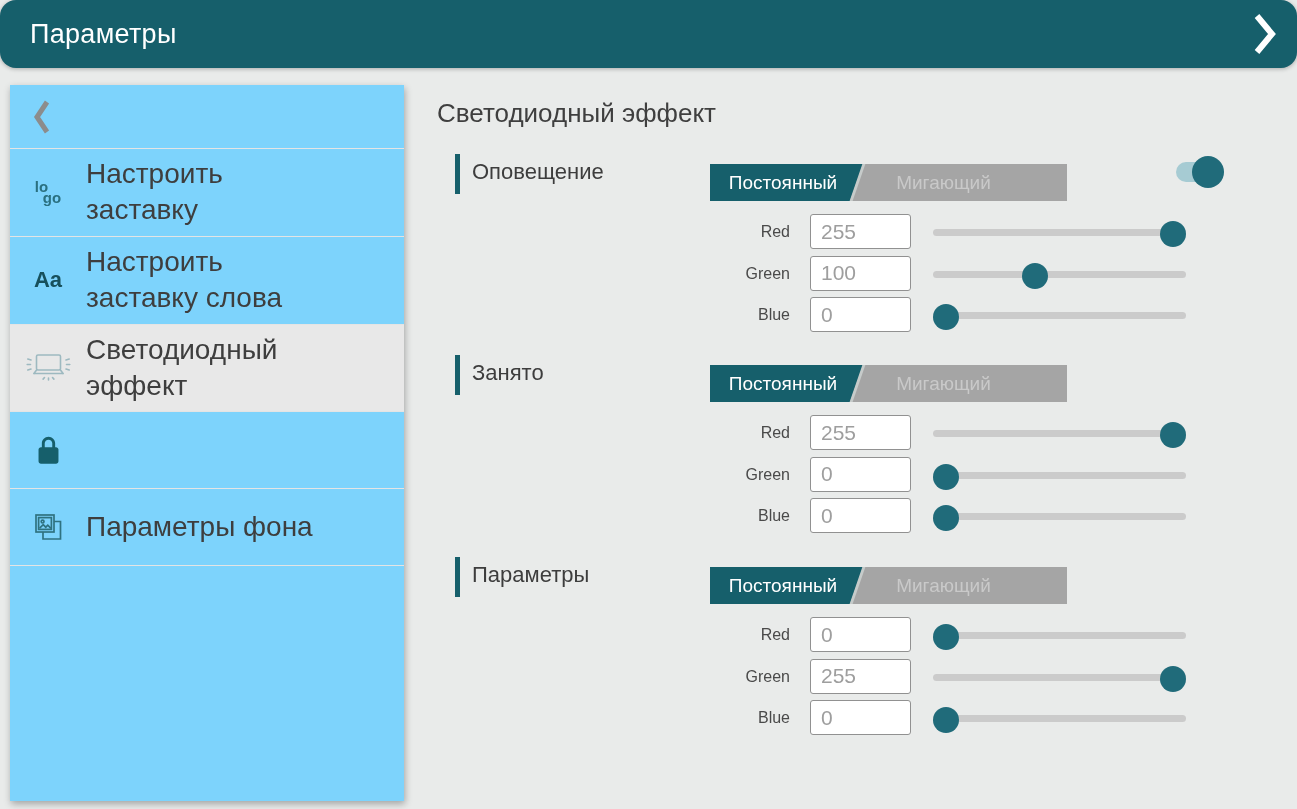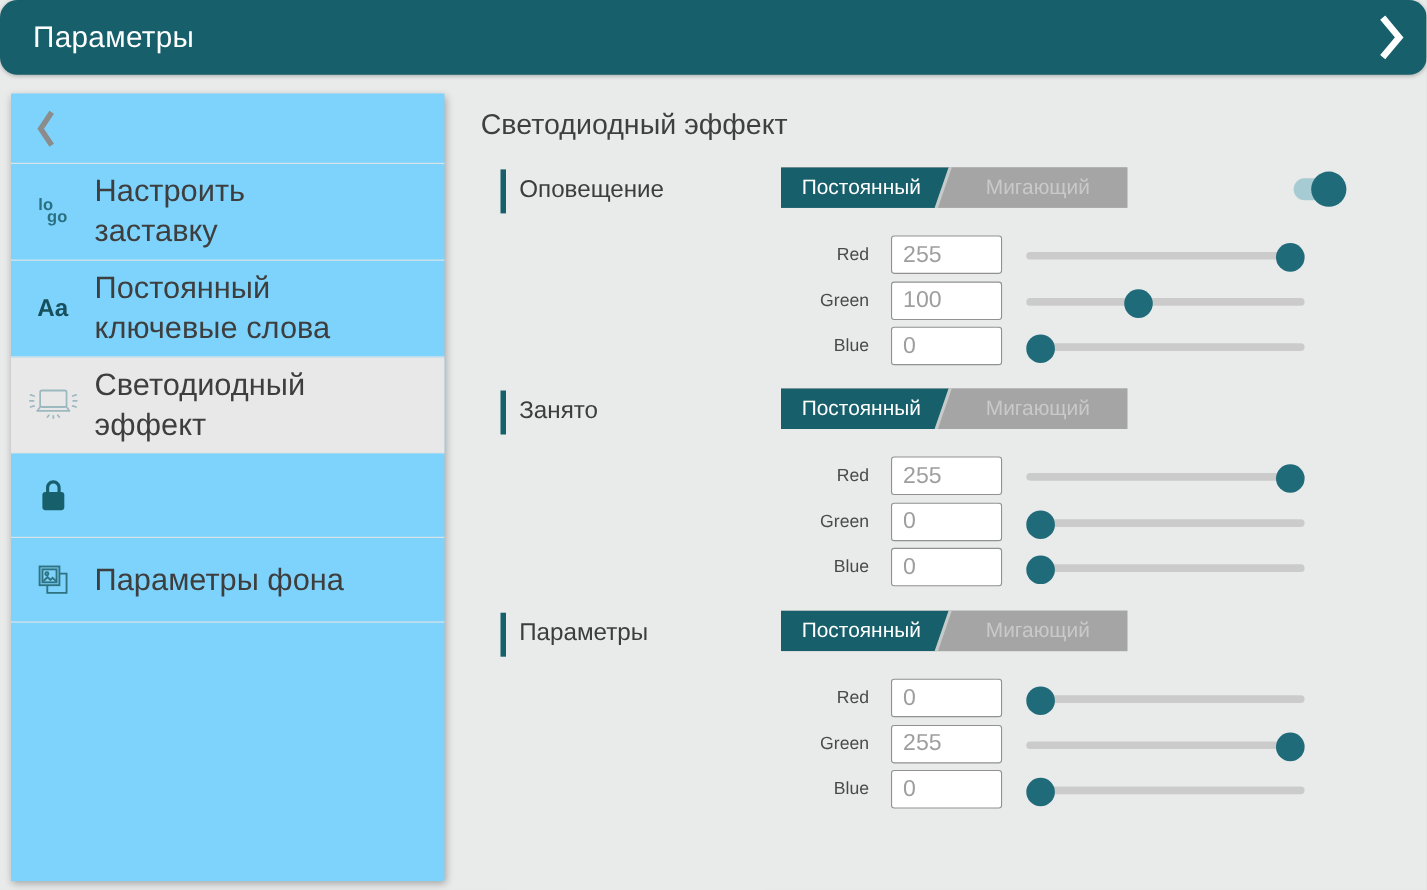--- a/index.html
+++ b/index.html
@@ -27,21 +27,21 @@
   .logo-ic .go{display:block;margin-left:8px;text-align:center;}
   .aa-ic{color:#17505c;font-weight:700;font-size:22px;line-height:1;}
 
   
   .heading{position:absolute;left:437px;top:98px;margin:0;font-size:26px;font-weight:400;color:#3f3f3f;}
 
   .section{position:absolute;left:455px;width:800px;height:195px;}
   .sec-bar{position:absolute;left:0;top:2px;width:5px;height:40px;background:var(--accent);}
   .sec-title{position:absolute;left:17px;top:7px;margin:0;font-size:22px;font-weight:400;color:#3d3d3d;}
 
-  .segmented{position:absolute;left:255px;top:0;width:315px;height:37px;background:#a5a5a5;}
+  .segmented{position:absolute;left:255px;top:12px;width:357px;height:37px;background:#a5a5a5;}
   .seg-on{position:absolute;left:0;top:0;bottom:0;width:153px;background:var(--accent);
           clip-path:polygon(0 0,100% 0,calc(100% - 13px) 100%,0 100%);}
   .seg-gap{position:absolute;left:146px;top:0;bottom:0;width:3px;background:#c6cbca;transform:skewX(-19deg);}
   .seg-btn{position:absolute;top:0;height:100%;background:none;border:0;font-size:19px;
            cursor:pointer;font-family:inherit;padding:0;}
   .seg-btn.on{left:0;width:146px;color:#ffffff;}
   .seg-btn.off{left:156px;width:155px;color:var(--seg-off-text);}
 
   .switch{position:absolute;left:721px;top:3px;width:48px;height:34px;background:none;border:0;cursor:pointer;padding:0;}
   .sw-track{position:absolute;left:0;top:7px;width:38px;height:20px;border-radius:10px;background:var(--switch-track);}
@@ -81,21 +81,21 @@
     <span class="item-icon">
             <span class="logo-ic"><span>lo</span><span class="go">go</span></span>
           </span>
     <span class="item-label">Настроить заставку</span>
   </div>
 
   <div class="side-item">
     <span class="item-icon">
             <span class="aa-ic">Aa</span>
           </span>
-    <span class="item-label">Постоянный ключевые слова</span>
+    <span class="item-label">Настроить заставку слова</span>
   </div>
 
   <div class="side-item selected">
     <span class="item-icon">
             <svg width="47" height="33" viewBox="0 0 47 33" fill="none" stroke="#9db9c0" stroke-width="1.6" stroke-linecap="round">
               <rect x="11.5" y="4" width="24" height="15" rx="1.5"></rect>
               <path d="M9 22.5h29"></path>
               <path d="M11.5 19l-2.5 3.5M35.5 19l2.5 3.5"></path>
               <path d="M6 9l-3.2-1M5.5 13.5H2.2M6 18l-3.2 1M41 9l3.2-1M41.5 13.5h3.3M41 18l3.2 1"></path>
               <path d="M19.5 26.5l-1.4 1.6M23.5 27v2M27.5 26.5l1.4 1.6"></path>

